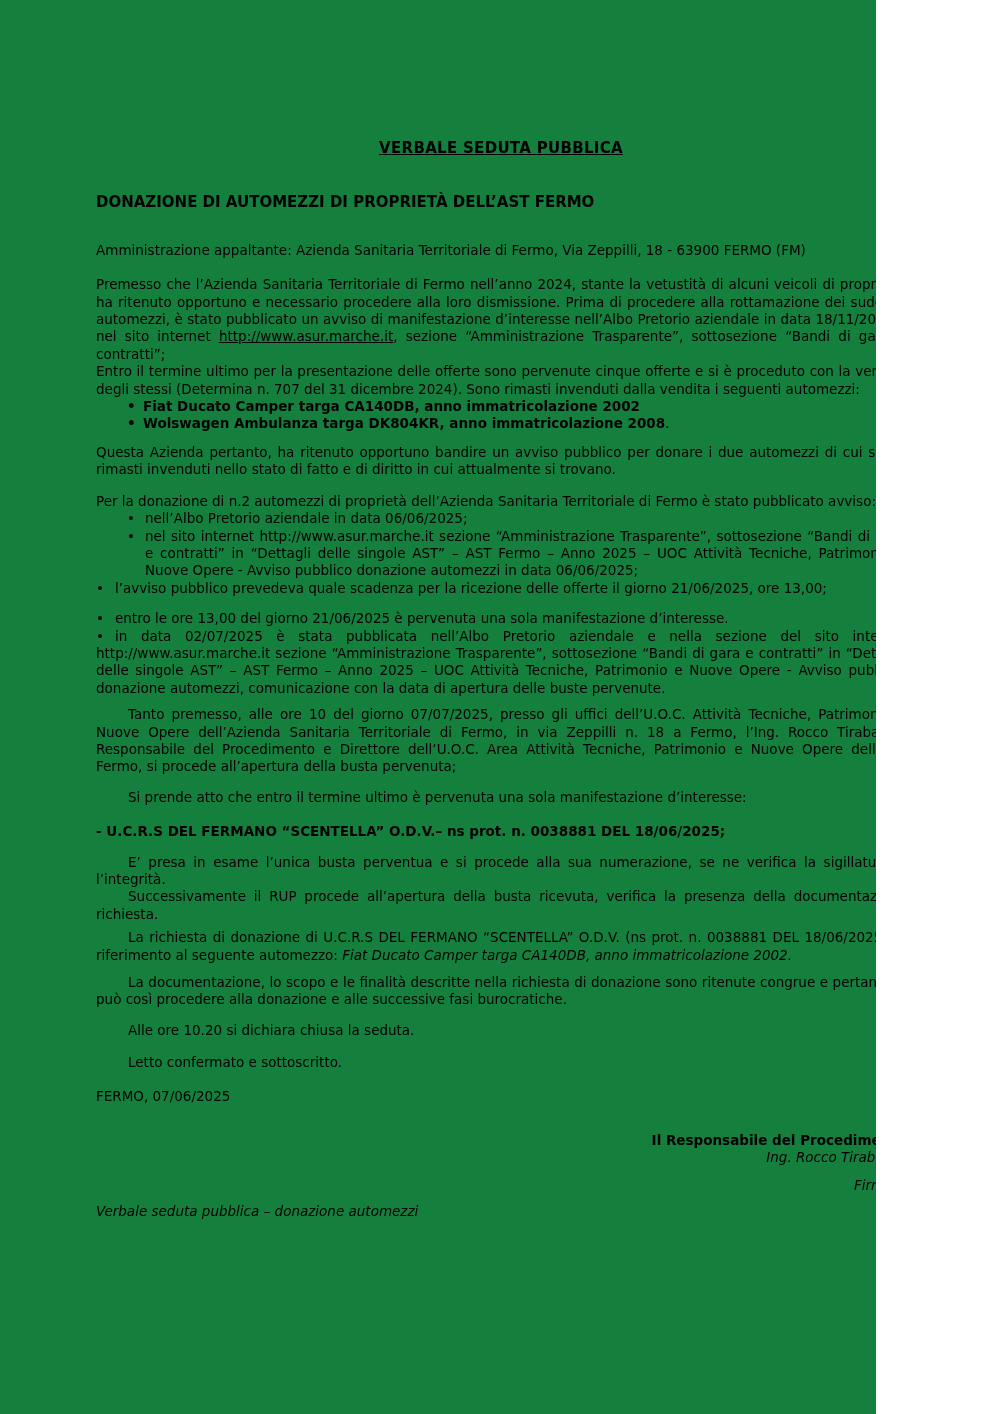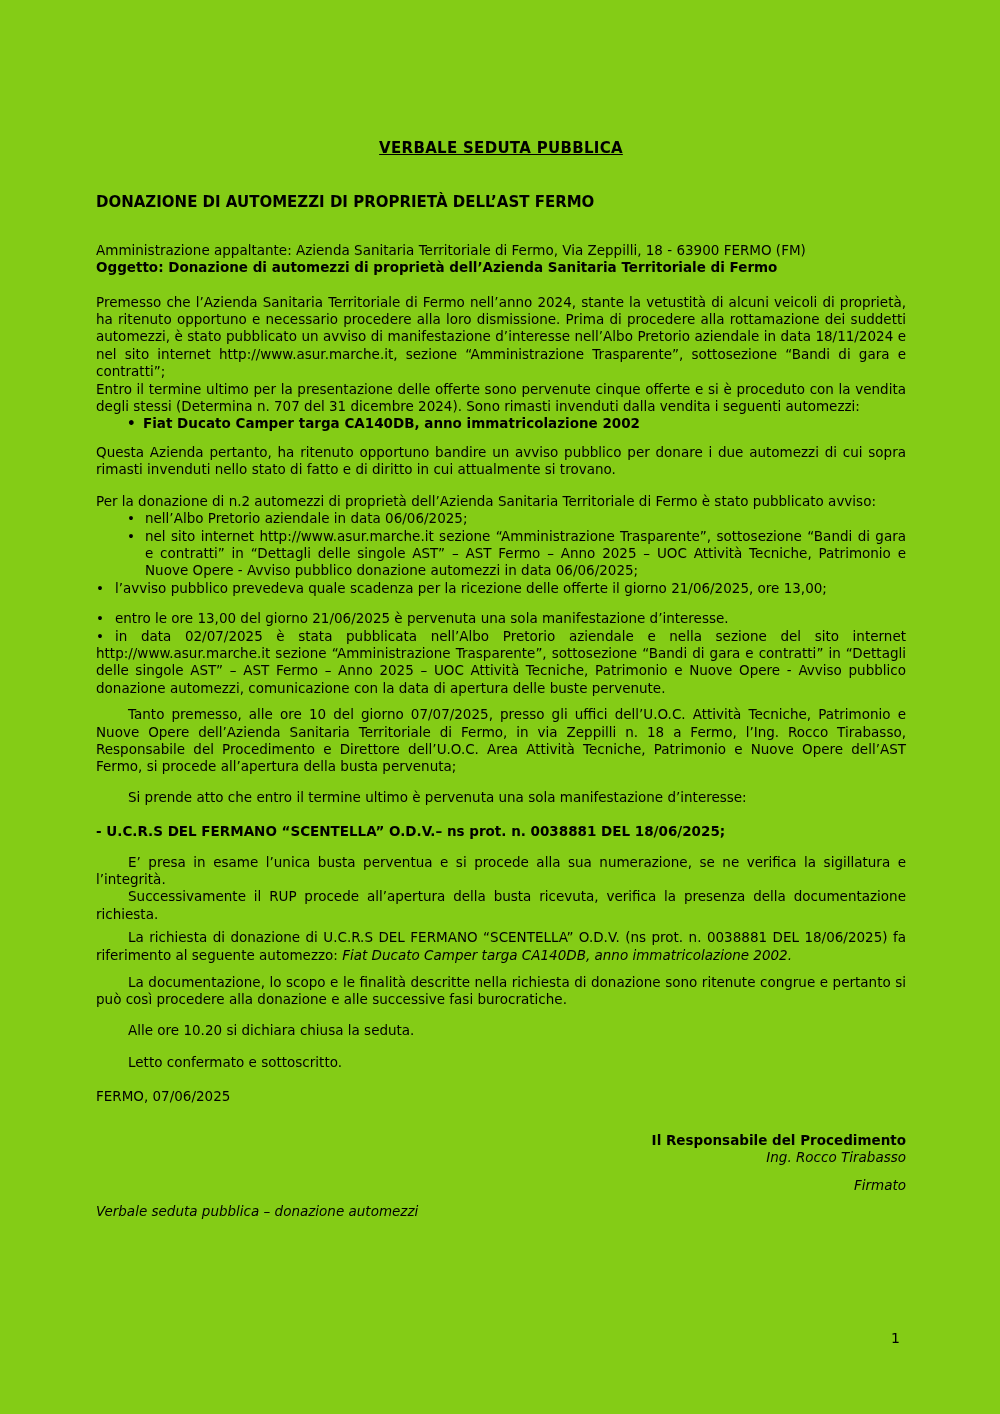--- a/index.html
+++ b/index.html
@@ -1,20 +1,20 @@
 <!DOCTYPE html>
 <html lang="it"><head>
 <meta charset="utf-8">
 <style>
   html, body { margin: 0; padding: 0; background: #ffffff; }
   .page {
     position: relative;
-    width: 1000px;
+    width: 876px;
     height: 1414px;
-    background: #84cc16;
+    background: #15803d;
     overflow: hidden;
     font-family: "DejaVu Sans", "Liberation Sans", sans-serif;
     color: #000000;
   }
   .content {
     position: absolute;
     left: 96px;
     top: 0;
     width: 810px;
     font-size: 13.5px;
@@ -32,21 +32,21 @@
     letter-spacing: 0.3px;
   }
   .doc-subtitle {
     margin: 37px 0 0 0;
     text-align: left;
     font-size: 15px;
     font-weight: bold;
   }
   .authority { margin-top: 30px; font-weight: normal; }
   .subject   { font-weight: bold; }
-  .link { color: #000; cursor: pointer; }
+  .link { text-decoration: underline; color: #000; cursor: pointer; }
   .ind  { text-indent: 32px; }
 
   .mt17 { margin-top: 17px; }
   .mt14 { margin-top: 14px; }
   .mt13 { margin-top: 13px; }
   .mt11 { margin-top: 11px; }
   .mt9  { margin-top: 9px;  }
   .mt6  { margin-top: 6px;  }
   .mt10 { margin-top: 10px; }
   .mt15 { margin-top: 15px; }
@@ -93,28 +93,28 @@
 <body>
 
 <div class="page">
   <div class="content">
 
     <p class="doc-title">VERBALE SEDUTA PUBBLICA</p>
 
     <p class="doc-subtitle">DONAZIONE DI AUTOMEZZI DI PROPRIETÀ DELL’AST FERMO</p>
 
     <p class="authority">Amministrazione appaltante: Azienda Sanitaria Territoriale di Fermo, Via Zeppilli, 18 - 63900 FERMO (FM)</p>
-    <p class="subject">Oggetto: Donazione di automezzi di proprietà dell’Azienda Sanitaria Territoriale di Fermo</p>
 
     <p class="mt17"><span>Premesso che l’Azienda Sanitaria Territoriale di Fermo nell’anno 2024, stante la vetustità di alcuni veicoli di proprietà, ha ritenuto opportuno e necessario procedere alla loro dismissione. Prima di procedere alla rottamazione dei suddetti automezzi, è stato pubblicato un avviso di manifestazione d’interesse nell’Albo Pretorio aziendale in data 18/11/2024 e nel sito internet </span><span class="link">http://www.asur.marche.it</span><span>, sezione “Amministrazione Trasparente”, sottosezione “Bandi di gara e contratti”;</span></p>
 
     <p>Entro il termine ultimo per la presentazione delle offerte sono pervenute cinque offerte e si è proceduto con la vendita degli stessi (Determina n. 707 del 31 dicembre 2024). Sono rimasti invenduti dalla vendita i seguenti automezzi:</p>
 
     <ul class="inner-list vehicle-list">
       <li><span>Fiat Ducato Camper targa CA140DB, anno immatricolazione 2002</span></li>
+      <li><span>Wolswagen Ambulanza targa DK804KR, anno immatricolazione 2008</span><span class="suffix-normal">.</span></li>
     </ul>
 
     <p class="mt11">Questa Azienda pertanto, ha ritenuto opportuno bandire un avviso pubblico per donare i due automezzi di cui sopra rimasti invenduti nello stato di fatto e di diritto in cui attualmente si trovano.</p>
 
     <p class="mt14">Per la donazione di n.2 automezzi di proprietà dell’Azienda Sanitaria Territoriale di Fermo è stato pubblicato avviso:</p>
 
     <ul class="inner-list">
       <li><span>nell’Albo Pretorio aziendale in data 06/06/2025;</span></li>
       <li><span>nel sito internet http://www.asur.marche.it sezione “Amministrazione Trasparente”, sottosezione “Bandi di gara e contratti” in “Dettagli delle singole AST” – AST Fermo – Anno 2025 – UOC Attività Tecniche, Patrimonio e Nuove Opere - Avviso pubblico donazione automezzi in data 06/06/2025;</span></li>
     </ul>

